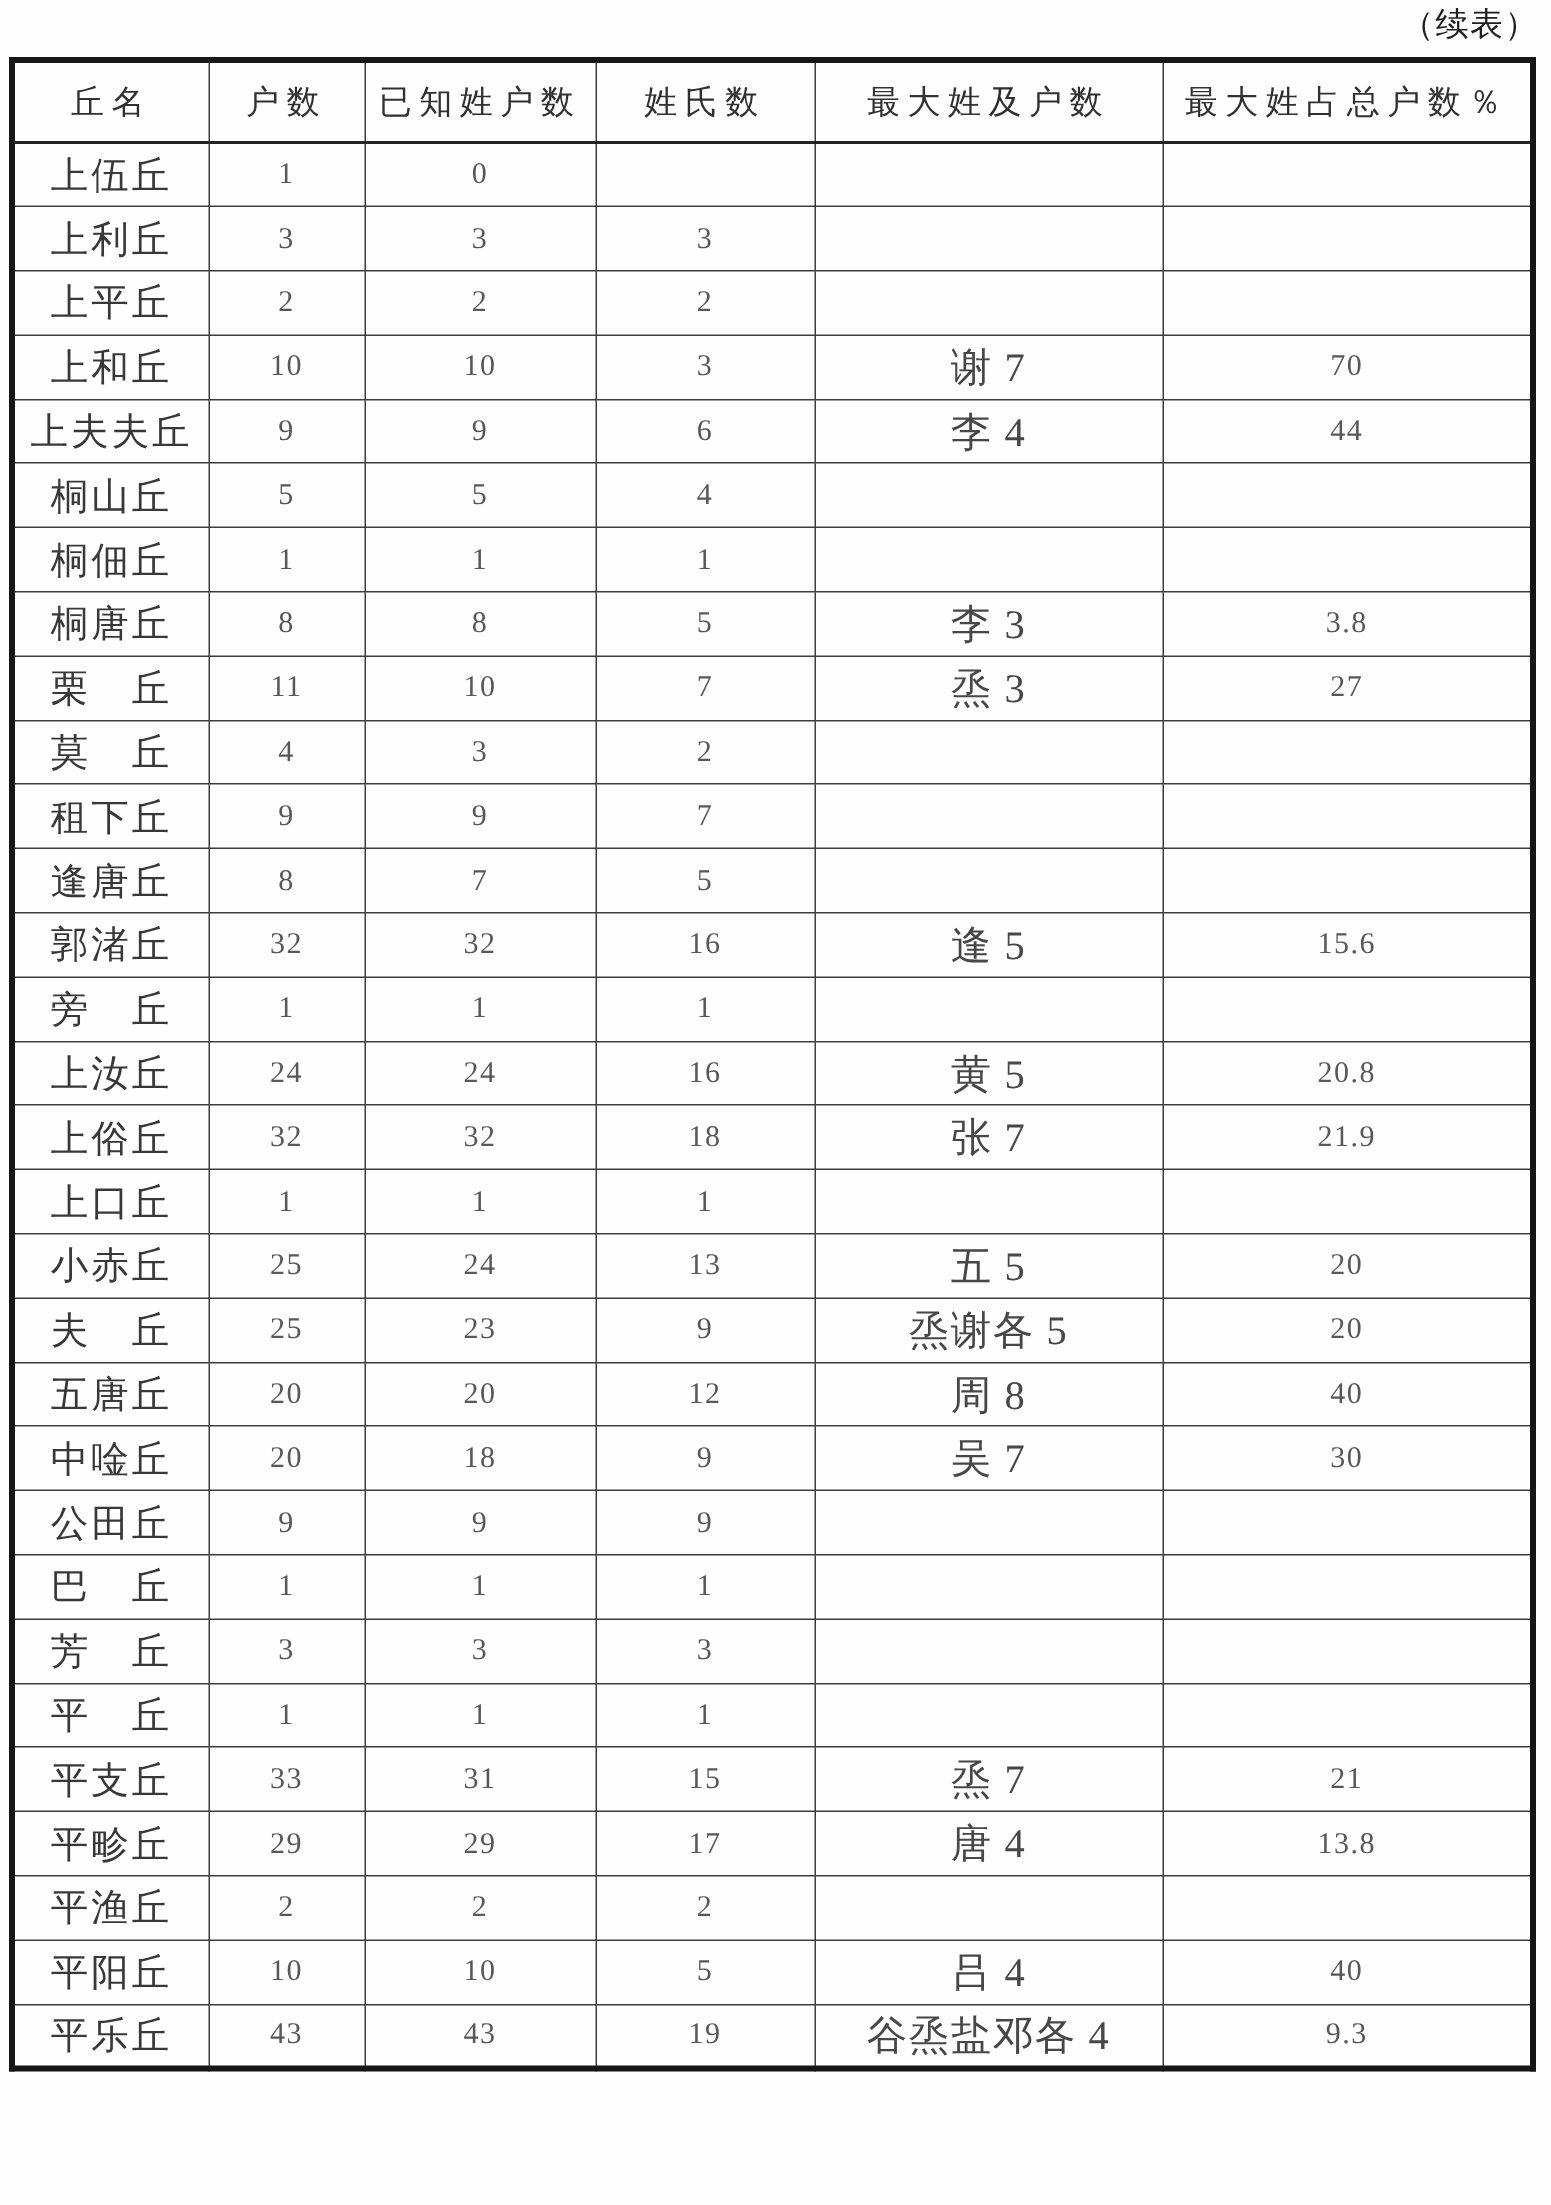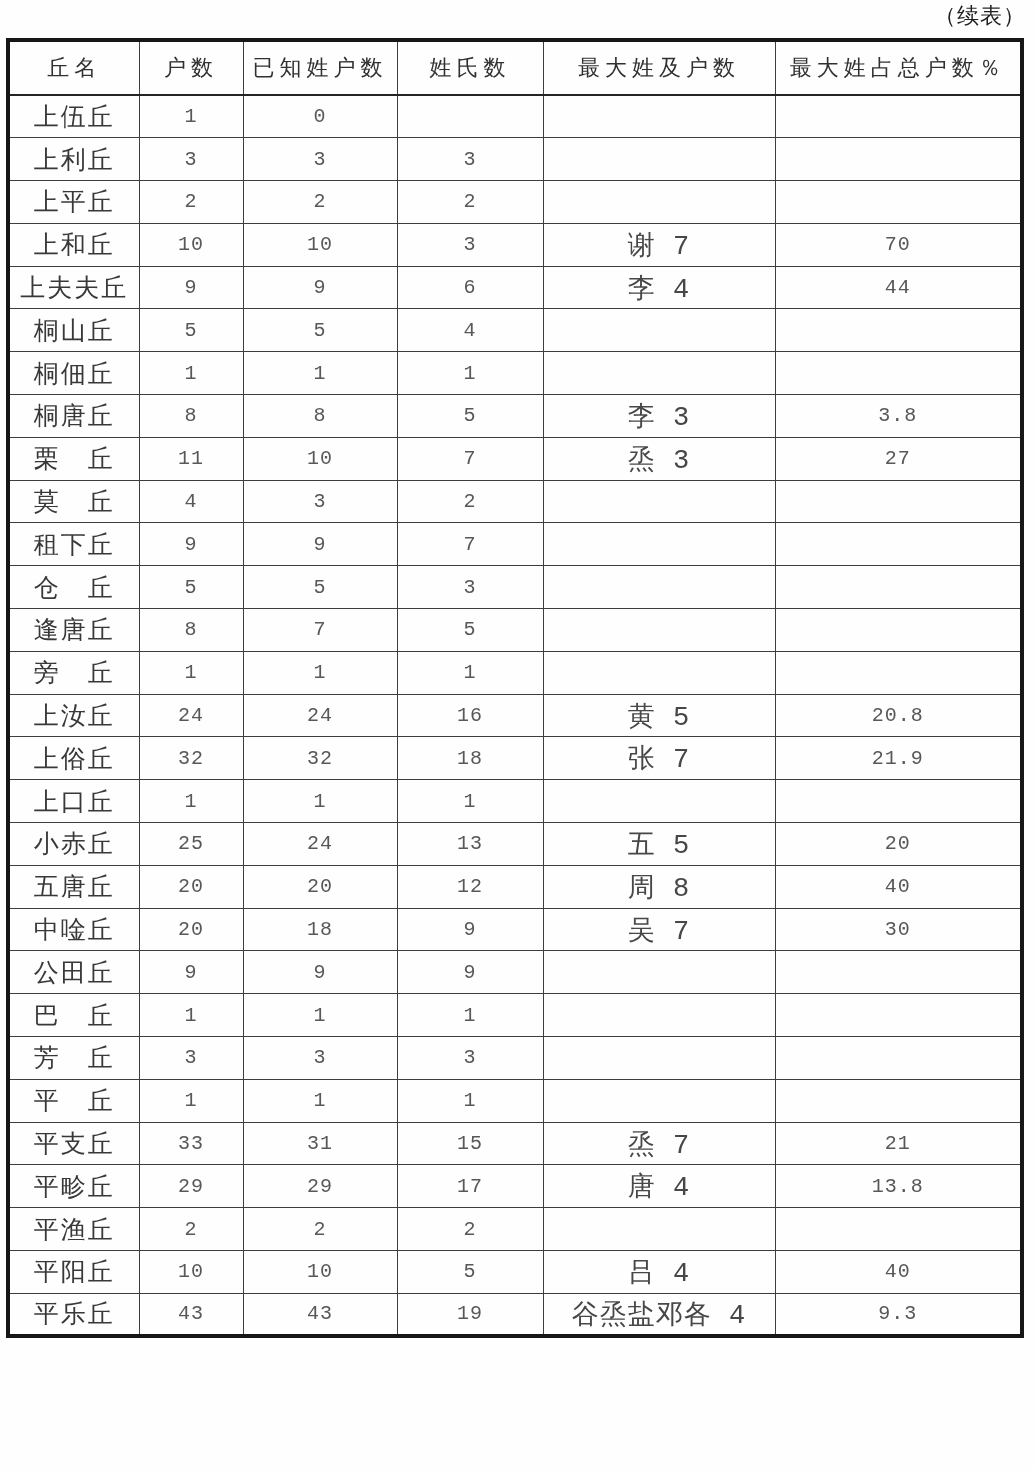--- a/index.html
+++ b/index.html
@@ -1,20 +1,20 @@
 <!DOCTYPE html>
 <html><head>
 <meta charset="utf-8">
 <style>
   html,body{margin:0;padding:0;background:#e8e8e8;}
   .page{
     position:relative;
     width:1034px;height:1470px;
     background:#fefefe;
-    font-family:Liberation Mono, monospace;
+    font-family:Liberation Serif, serif;
     overflow:hidden;
   }
   .caption{
     position:absolute;top:1px;right:8px;
     font-size:22px;color:#1f1f1f;letter-spacing:1px;
   }
   table.stat{
     position:absolute;left:6px;top:38px;
     width:909px;
     border-collapse:collapse;
@@ -146,34 +146,34 @@
         </tr>
         <tr>
           <td class="c-name">租下丘</td>
           <td class="c-num">9</td>
           <td class="c-num">9</td>
           <td class="c-num">7</td>
           <td class="c-surname"></td>
           <td class="c-num"></td>
         </tr>
         <tr>
-          <td class="c-name">仓　丘</td>
-          <td class="c-num">5</td>
-          <td class="c-num">5</td>
-          <td class="c-num">3</td>
-          <td class="c-surname"></td>
-          <td class="c-num"></td>
-        </tr>
-        <tr>
           <td class="c-name">逢唐丘</td>
           <td class="c-num">8</td>
           <td class="c-num">7</td>
           <td class="c-num">5</td>
           <td class="c-surname"></td>
           <td class="c-num"></td>
+        </tr>
+        <tr>
+          <td class="c-name">郭渚丘</td>
+          <td class="c-num">32</td>
+          <td class="c-num">32</td>
+          <td class="c-num">16</td>
+          <td class="c-surname">逢 5</td>
+          <td class="c-num">15.6</td>
         </tr>
         <tr>
           <td class="c-name">旁　丘</td>
           <td class="c-num">1</td>
           <td class="c-num">1</td>
           <td class="c-num">1</td>
           <td class="c-surname"></td>
           <td class="c-num"></td>
         </tr>
         <tr>
@@ -202,20 +202,28 @@
         </tr>
         <tr>
           <td class="c-name">小赤丘</td>
           <td class="c-num">25</td>
           <td class="c-num">24</td>
           <td class="c-num">13</td>
           <td class="c-surname">五 5</td>
           <td class="c-num">20</td>
         </tr>
         <tr>
+          <td class="c-name">夫　丘</td>
+          <td class="c-num">25</td>
+          <td class="c-num">23</td>
+          <td class="c-num">9</td>
+          <td class="c-surname">烝谢各 5</td>
+          <td class="c-num">20</td>
+        </tr>
+        <tr>
           <td class="c-name">五唐丘</td>
           <td class="c-num">20</td>
           <td class="c-num">20</td>
           <td class="c-num">12</td>
           <td class="c-surname">周 8</td>
           <td class="c-num">40</td>
         </tr>
         <tr>
           <td class="c-name">中唫丘</td>
           <td class="c-num">20</td>

